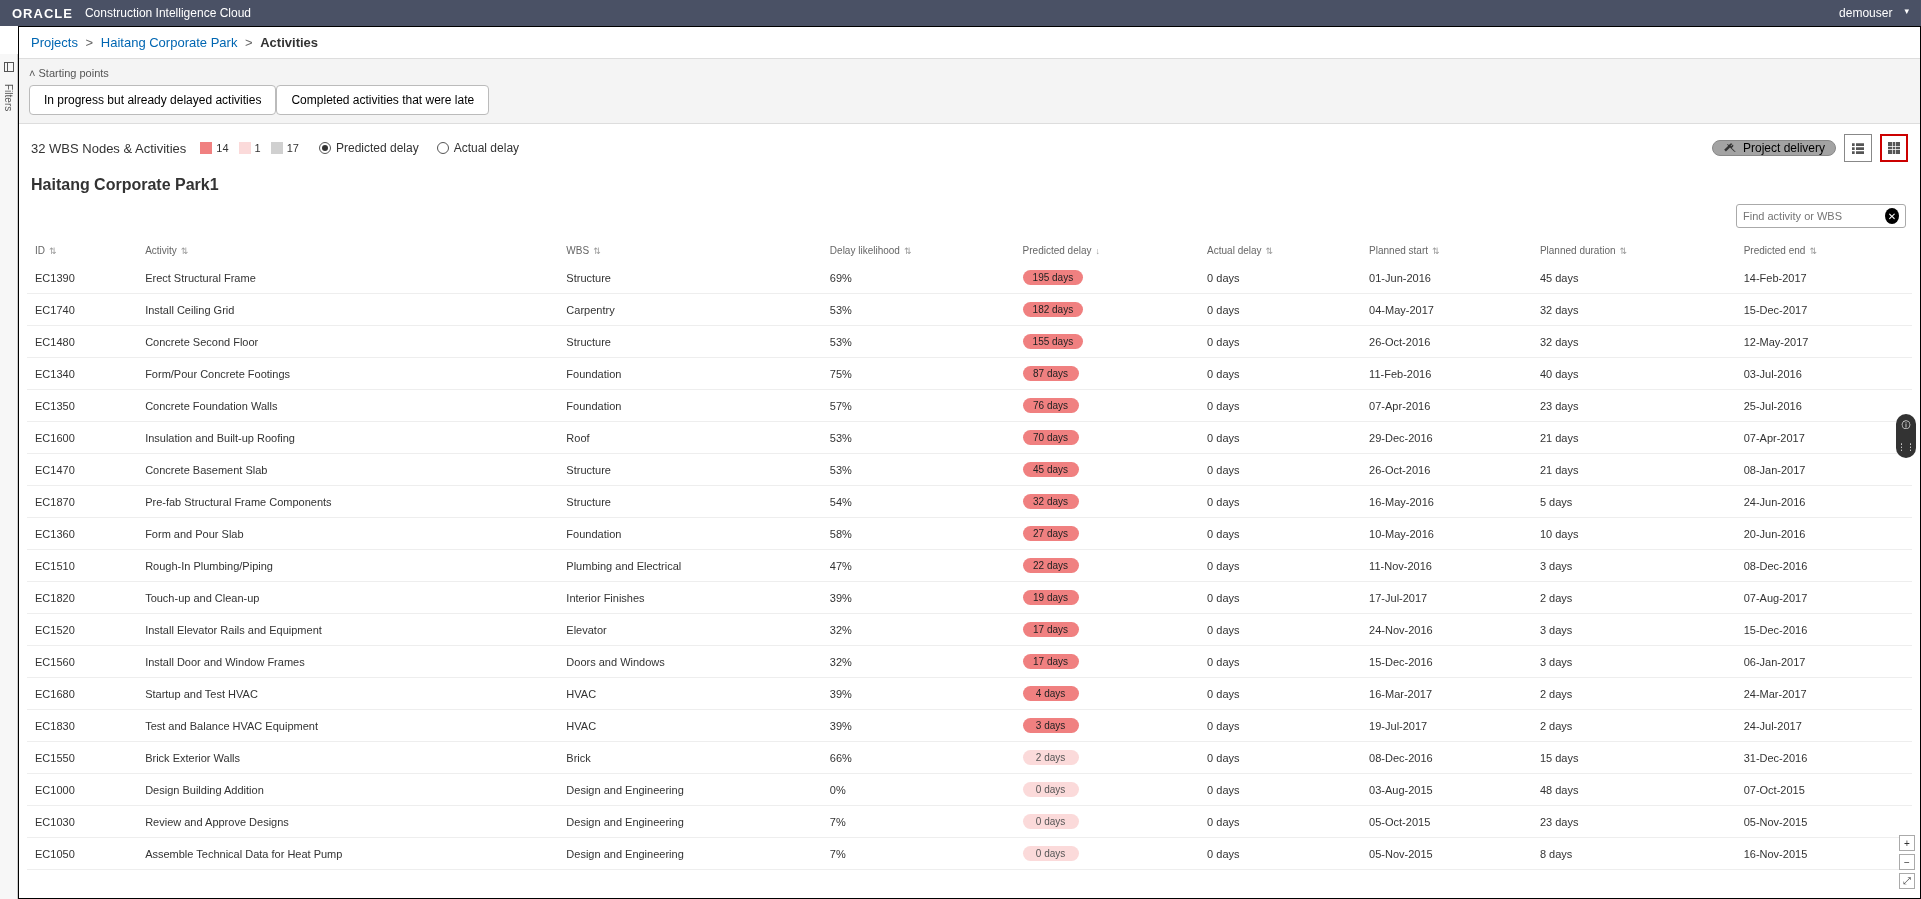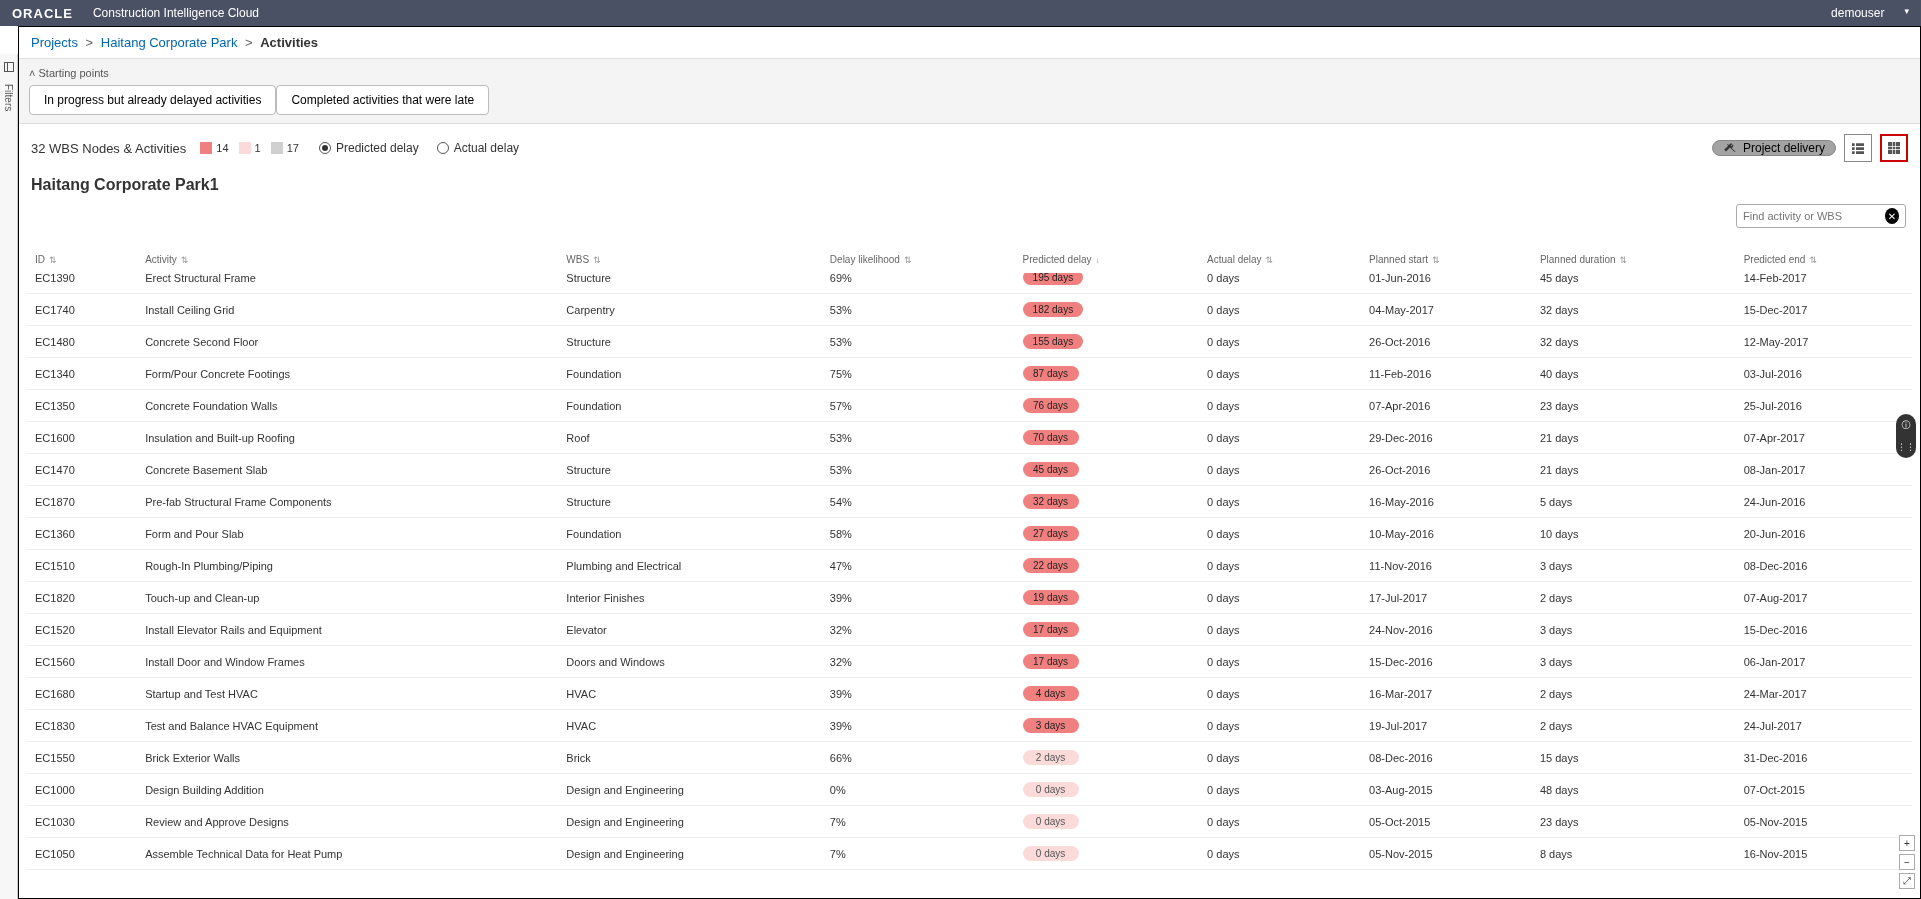--- a/index.html
+++ b/index.html
@@ -1,21 +1,21 @@
 <!DOCTYPE html>
 <html><head>
 <meta charset="utf-8">
 <style>
 *{box-sizing:border-box;margin:0;padding:0;font-family:Arial,Helvetica,sans-serif}
 body{background:#fff;color:#333;font-size:12px;overflow:hidden}
 .topbar{background:#4a5165;color:#fff;height:26px;display:flex;align-items:center;padding:0 12px;justify-content:space-between}
-.topbar-left{display:flex;align-items:center;gap:20px}
+.topbar-left{display:flex;align-items:center;gap:12px}
 .oracle-logo{font-weight:bold;letter-spacing:1px;font-size:13px}
 .app-title{font-size:12px}
-.topbar-right{display:flex;gap:20px;cursor:pointer}
+.topbar-right{display:flex;gap:12px;cursor:pointer}
 .chev{font-size:9px}
 .breadcrumb{padding:8px 12px;font-size:13px;border-bottom:1px solid #ddd}
 .breadcrumb a{color:#0066b2;text-decoration:none}
 .breadcrumb .sep{margin:0 4px;color:#666}
 .breadcrumb .current{font-weight:bold;color:#333}
 .left-rail{position:absolute;left:0;top:54px;width:18px;height:calc(100% - 54px);border-right:1px solid #ccc;background:#f7f7f7;display:flex;flex-direction:column;align-items:center;padding-top:6px;gap:10px}
 .left-rail .icn{width:14px;height:14px;display:flex;align-items:center;justify-content:center}
 .left-rail .label{writing-mode:vertical-rl;font-size:10px;color:#555}
 .main{position:absolute;left:18px;right:0;top:26px;bottom:0;display:flex;flex-direction:column;border:1px solid #000}
 .starting{background:#f4f4f4;padding:8px 10px;border-bottom:1px solid #ddd}
@@ -38,21 +38,21 @@
 .btn{border:1px solid #888;background:#a3a3a3;border-radius:13px;padding:0 10px;font-size:12px;display:flex;align-items:center;gap:6px;cursor:pointer}
 .icon-btn{border:1px solid #888;background:#fff;width:28px;height:28px;display:flex;align-items:center;justify-content:center;cursor:pointer}
 .icon-btn.active{border:2px solid #c00}
 .project-title{font-size:16px;font-weight:bold;padding:4px 12px 10px}
 .search-row{display:flex;justify-content:flex-end;padding:0 14px 6px}
 .search{display:flex;align-items:center;border:1px solid #aaa;border-radius:3px;padding:3px 6px;width:170px}
 .search input{border:none;outline:none;flex:1;font-size:11px}
 .search .clr{width:16px;height:16px;background:#000;color:#fff;border-radius:50%;display:flex;align-items:center;justify-content:center;font-size:10px;cursor:pointer}
 .table-wrap{flex:1;overflow:auto;padding:0 8px}
 table{width:100%;border-collapse:collapse;font-size:11px}
-thead th{text-align:left;padding:8px 8px;color:#666;font-weight:normal;font-size:10px;border-bottom:1px solid #ddd;position:sticky;top:12px;background:#fff}
+thead th{text-align:left;padding:8px 8px;color:#666;font-weight:normal;font-size:10px;border-bottom:1px solid #ddd;position:sticky;top:3px;background:#fff}
 thead th .sort{font-size:9px;margin-left:4px;color:#999}
 tbody td{padding:8px 8px;border-bottom:1px solid #eee}
 .pill{display:inline-block;min-width:56px;text-align:center;padding:2px 10px;border-radius:10px;font-size:10px}
 .pill.high{background:#f08080;color:#222}
 .pill.low{background:#fbdada;color:#555}
 .zoom-ctrl{position:fixed;right:6px;bottom:10px;display:flex;flex-direction:column;gap:3px}
 .zoom-ctrl .zb{width:16px;height:16px;border:1px solid #aaa;background:#fff;font-size:10px;display:flex;align-items:center;justify-content:center;cursor:pointer}
 .oval-widget{position:fixed;right:5px;top:46%;width:20px;height:44px;background:#333;border-radius:10px;display:flex;flex-direction:column;align-items:center;justify-content:space-around;color:#fff;font-size:9px}
 svg{display:block}
 </style>

